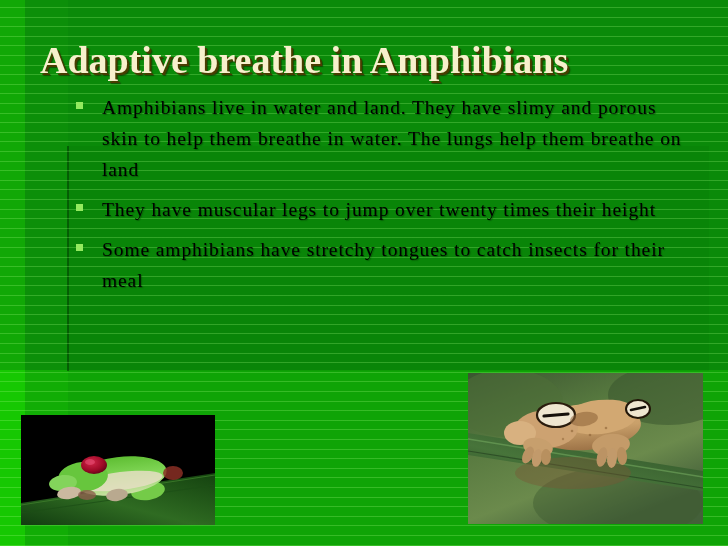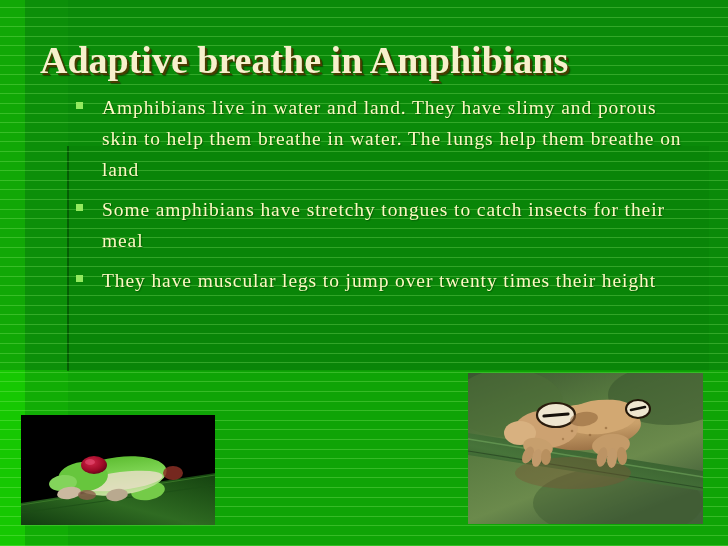--- a/index.html
+++ b/index.html
@@ -111,21 +111,21 @@
     width: 7px;
     height: 7px;
     margin-top: 10px;
     margin-right: 19px;
     background: #93ea5f;
   }
   .bullet-text {
     flex: 1 1 auto;
     font-size: 19.5px;
     line-height: 31px;
-    color: #fef9c3;
+    color: #000000;
     letter-spacing: 0.9px;
     text-shadow: 1px 1px 1px rgba(0, 50, 0, 0.45);
   }
 
   
   .photo {
     position: absolute;
     overflow: hidden;
   }
   #photo-left {
@@ -160,26 +160,26 @@
 
   <div class="body">
 
     <div class="bullet-row">
       <span class="bullet-marker"></span>
       <span class="bullet-text">Amphibians live in water and land. They have slimy and porous skin to help them breathe in water. The lungs help them breathe on land</span>
     </div>
 
     <div class="bullet-row">
       <span class="bullet-marker"></span>
-      <span class="bullet-text">Some amphibians have stretchy tongues to catch insects for their meal</span>
+      <span class="bullet-text">They have muscular legs to jump over twenty times their height</span>
     </div>
 
     <div class="bullet-row">
       <span class="bullet-marker"></span>
-      <span class="bullet-text">They have muscular legs to jump over twenty times their height</span>
+      <span class="bullet-text">Some amphibians have stretchy tongues to catch insects for their meal</span>
     </div>
 
   </div>
 
   <div class="photo" id="photo-left">
     <svg class="ph-svg" viewBox="0 0 194 110" preserveAspectRatio="none">
       <defs>
         <linearGradient id="leafL" x1="0" y1="1" x2="1" y2="0">
           <stop offset="0%" stop-color="#123d10"></stop>
           <stop offset="45%" stop-color="#2f6b22"></stop>

